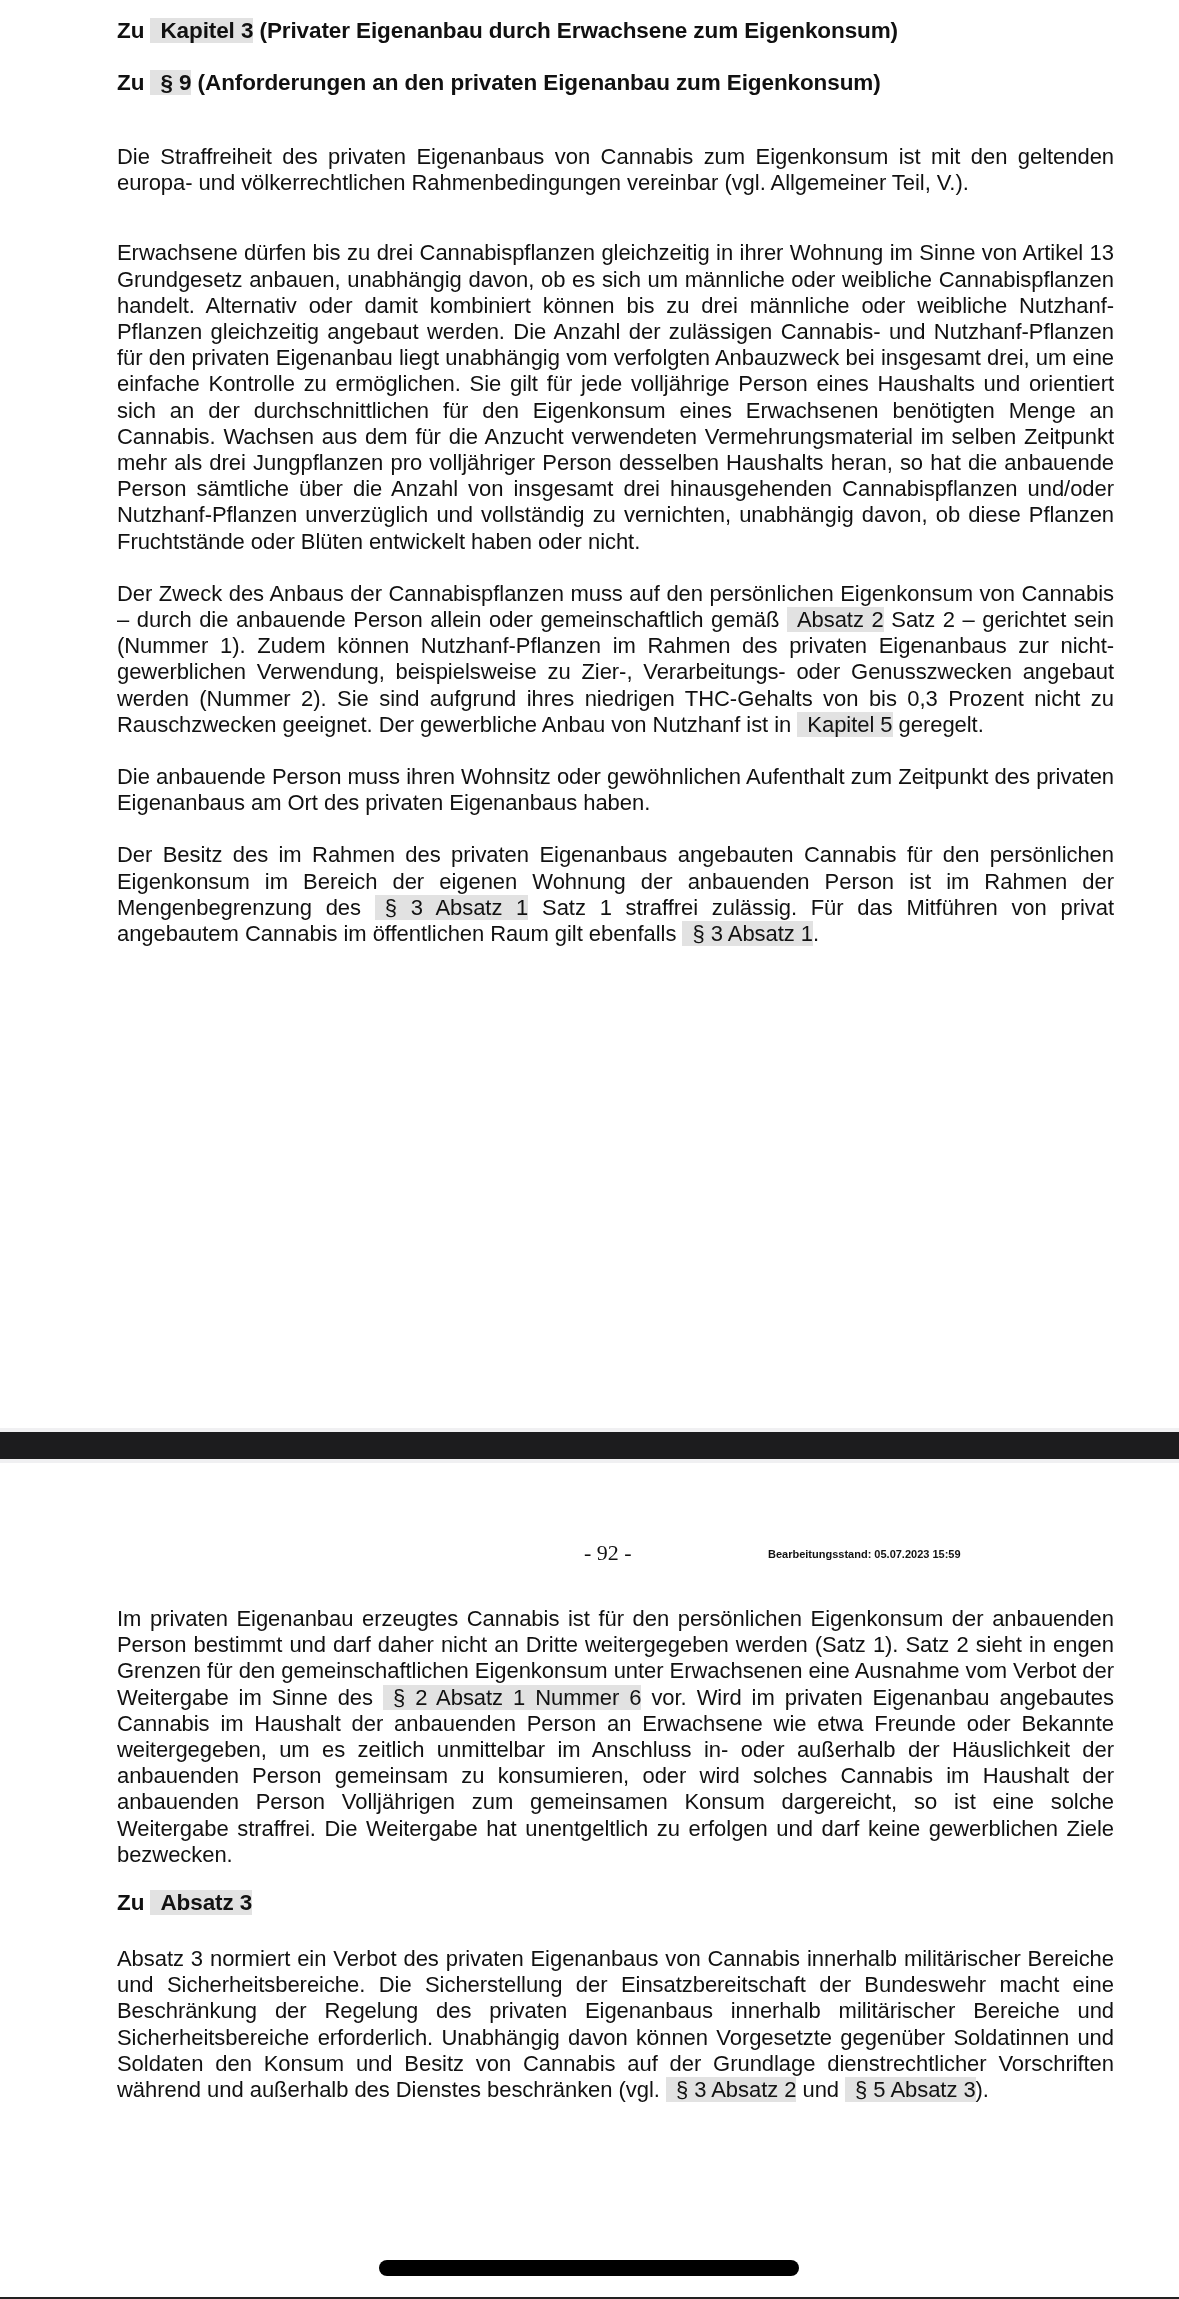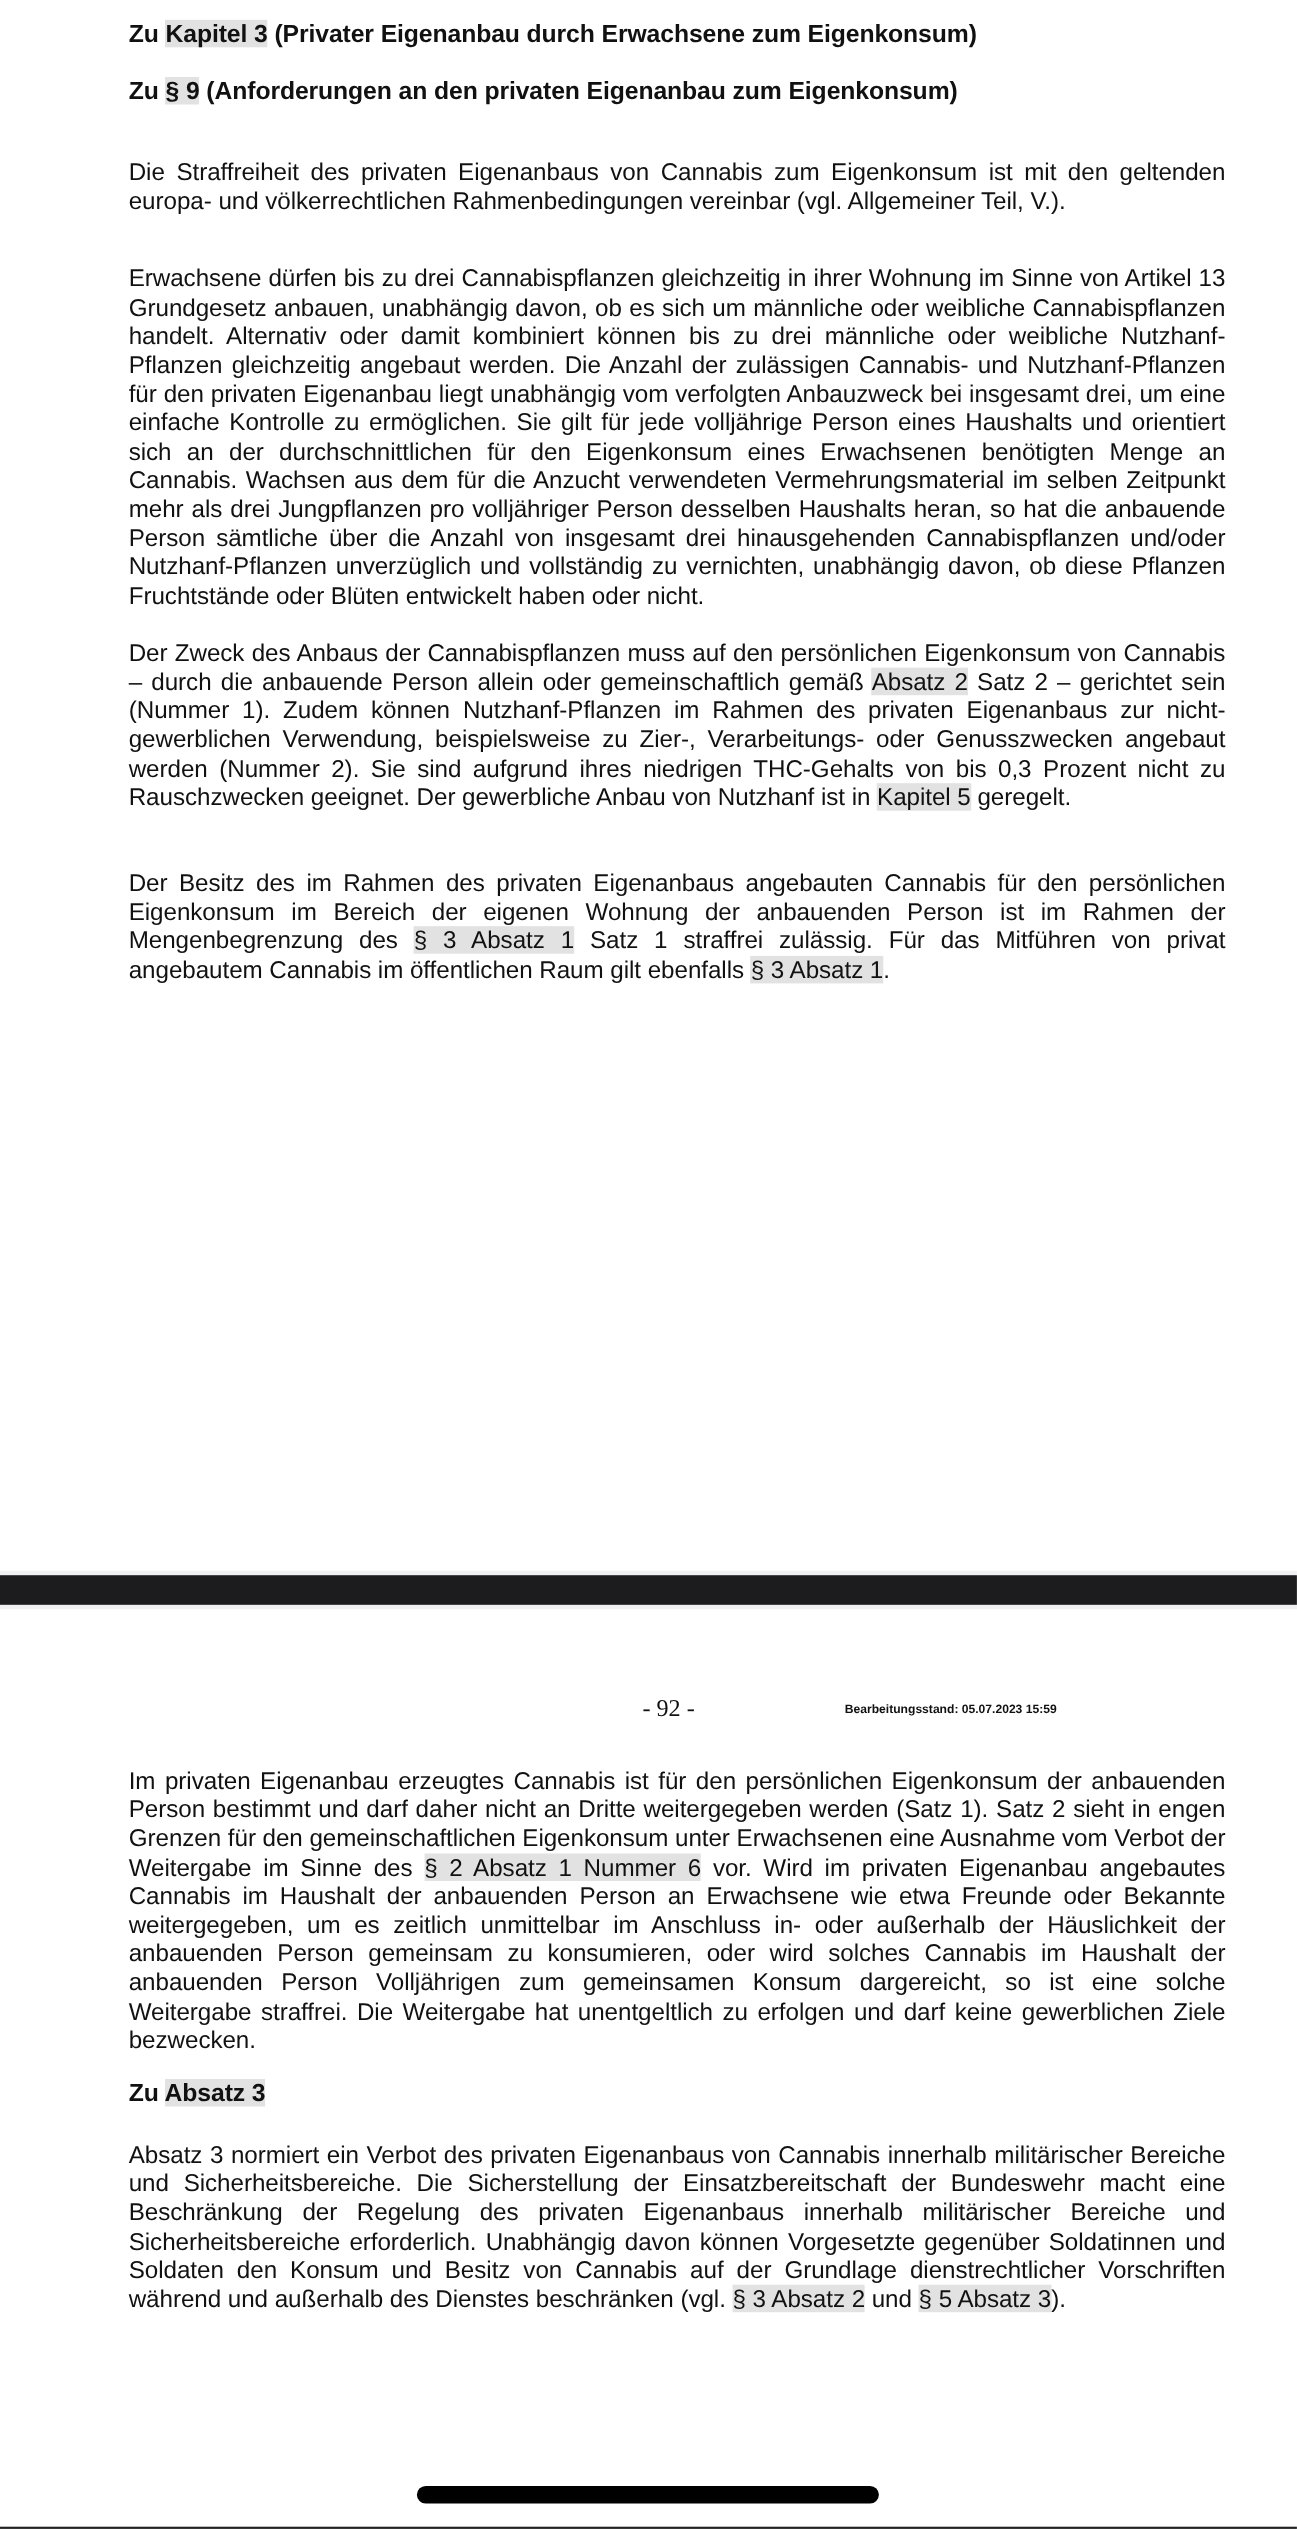--- a/index.html
+++ b/index.html
@@ -14,21 +14,21 @@
     margin: 0; font-size: 22.5px; font-weight: bold; line-height: 34px;
     letter-spacing: -0.1px;
   }
   p.para {
     margin: 0; font-size: 22px; line-height: 26.2px; text-align: justify;
     letter-spacing: -0.05px;
   }
   .gap-h { height: 18px; }
   .gap-hp { height: 26px; }
   .gap-p { height: 26px; }
-  .hl { background: #e2e2e2; }
+  .hl { background: #e2e2e2; padding-left: 10px; }
   .sep-bar {
     position: absolute; left: 0; top: 1432px; width: 1179px; height: 27px;
     background: #1c1c1e;
   }
   .sep-top { position: absolute; left:0; top:1428px; width:1179px; height:4px; background:#f0f0f2; }
   .sep-bot { position: absolute; left:0; top:1459px; width:1179px; height:4px; background:#f0f0f2; }
   .page-header {
     position: absolute; top: 1538px; left: 0; width: 1179px; height: 30px;
   }
   .page-number {
@@ -54,20 +54,21 @@
   <h2 class="head"><span>Zu </span><span class="hl">§ 9</span><span> (Anforderungen an den privaten Eigenanbau zum Eigenkonsum)</span></h2>
   <div class="gap-h"></div>
   <div class="gap-p"></div>
   <p class="para">Die Straffreiheit des privaten Eigenanbaus von Cannabis zum Eigenkonsum ist mit den geltenden europa- und völkerrechtlichen Rahmenbedingungen vereinbar (vgl. Allgemeiner Teil, V.).</p>
   <div class="gap-h"></div>
   <div class="gap-hp"></div>
   <p class="para">Erwachsene dürfen bis zu drei Cannabispflanzen gleichzeitig in ihrer Wohnung im Sinne von Artikel 13 Grundgesetz anbauen, unabhängig davon, ob es sich um männliche oder weibliche Cannabispflanzen handelt. Alternativ oder damit kombiniert können bis zu drei männliche oder weibliche Nutzhanf-Pflanzen gleichzeitig angebaut werden. Die Anzahl der zulässigen Cannabis- und Nutzhanf-Pflanzen für den privaten Eigenanbau liegt unabhängig vom verfolgten Anbauzweck bei insgesamt drei, um eine einfache Kontrolle zu ermöglichen. Sie gilt für jede volljährige Person eines Haushalts und orientiert sich an der durchschnittlichen für den Eigenkonsum eines Erwachsenen benötigten Menge an Cannabis. Wachsen aus dem für die Anzucht verwendeten Vermehrungsmaterial im selben Zeitpunkt mehr als drei Jungpflanzen pro volljähriger Person desselben Haushalts heran, so hat die anbauende Person sämtliche über die Anzahl von insgesamt drei hinausgehenden Cannabispflanzen und/oder Nutzhanf-Pflanzen unverzüglich und vollständig zu vernichten, unabhängig davon, ob diese Pflanzen Fruchtstände oder Blüten entwickelt haben oder nicht.</p>
   <div class="gap-p"></div>
   <p class="para"><span>Der Zweck des Anbaus der Cannabispflanzen muss auf den persönlichen Eigenkonsum von Cannabis – durch die anbauende Person allein oder gemeinschaftlich gemäß </span><span class="hl">Absatz 2</span><span> Satz 2 –  gerichtet sein (Nummer 1). Zudem können Nutzhanf-Pflanzen im Rahmen des privaten Eigenanbaus zur nicht-gewerblichen Verwendung, beispielsweise zu Zier-, Verarbeitungs- oder Genusszwecken angebaut werden (Nummer 2). Sie sind aufgrund ihres niedrigen THC-Gehalts von bis 0,3 Prozent nicht zu Rauschzwecken geeignet. Der gewerbliche Anbau von Nutzhanf ist in </span><span class="hl">Kapitel 5</span><span> geregelt.</span></p>
   <div class="gap-p"></div>
+  <p class="para">Die anbauende Person muss ihren Wohnsitz oder gewöhnlichen Aufenthalt zum Zeitpunkt des privaten Eigenanbaus am Ort des privaten Eigenanbaus haben.</p>
   <div class="gap-p"></div>
   <p class="para"><span>Der Besitz des im Rahmen des privaten Eigenanbaus angebauten Cannabis für den persönlichen Eigenkonsum im Bereich der eigenen Wohnung der anbauenden Person ist im Rahmen der Mengenbegrenzung des </span><span class="hl">§ 3 Absatz 1</span><span> Satz 1 straffrei zulässig. Für das Mitführen von privat angebautem Cannabis im öffentlichen Raum gilt ebenfalls </span><span class="hl">§ 3 Absatz 1</span><span>.</span></p>
 </div>
 
 <div class="sep-top"></div>
 <div class="sep-bar"></div>
 <div class="sep-bot"></div>
 
 <div class="page-header">
   <span class="page-number">- 92 -</span>

